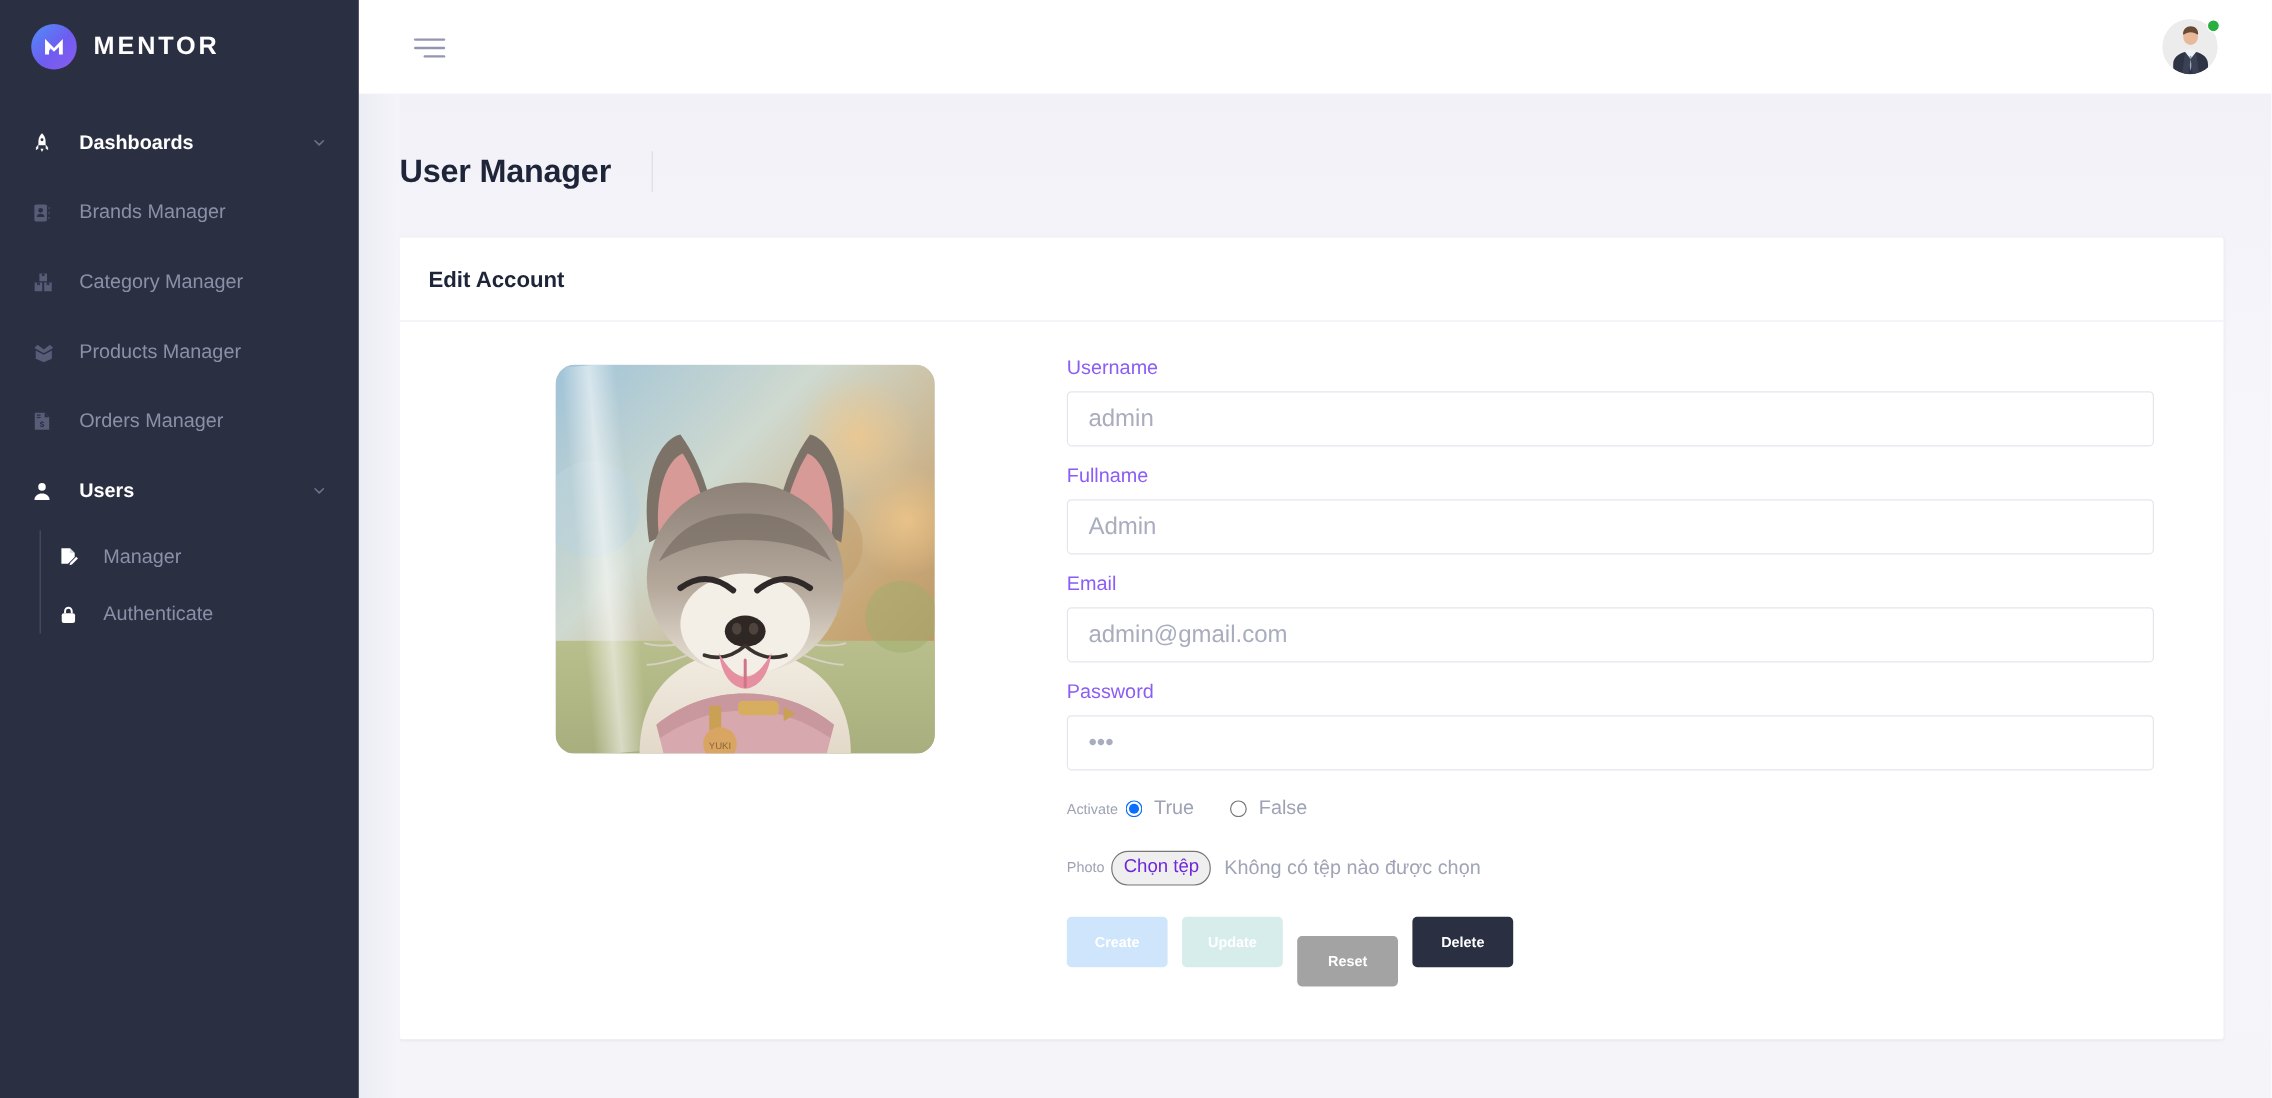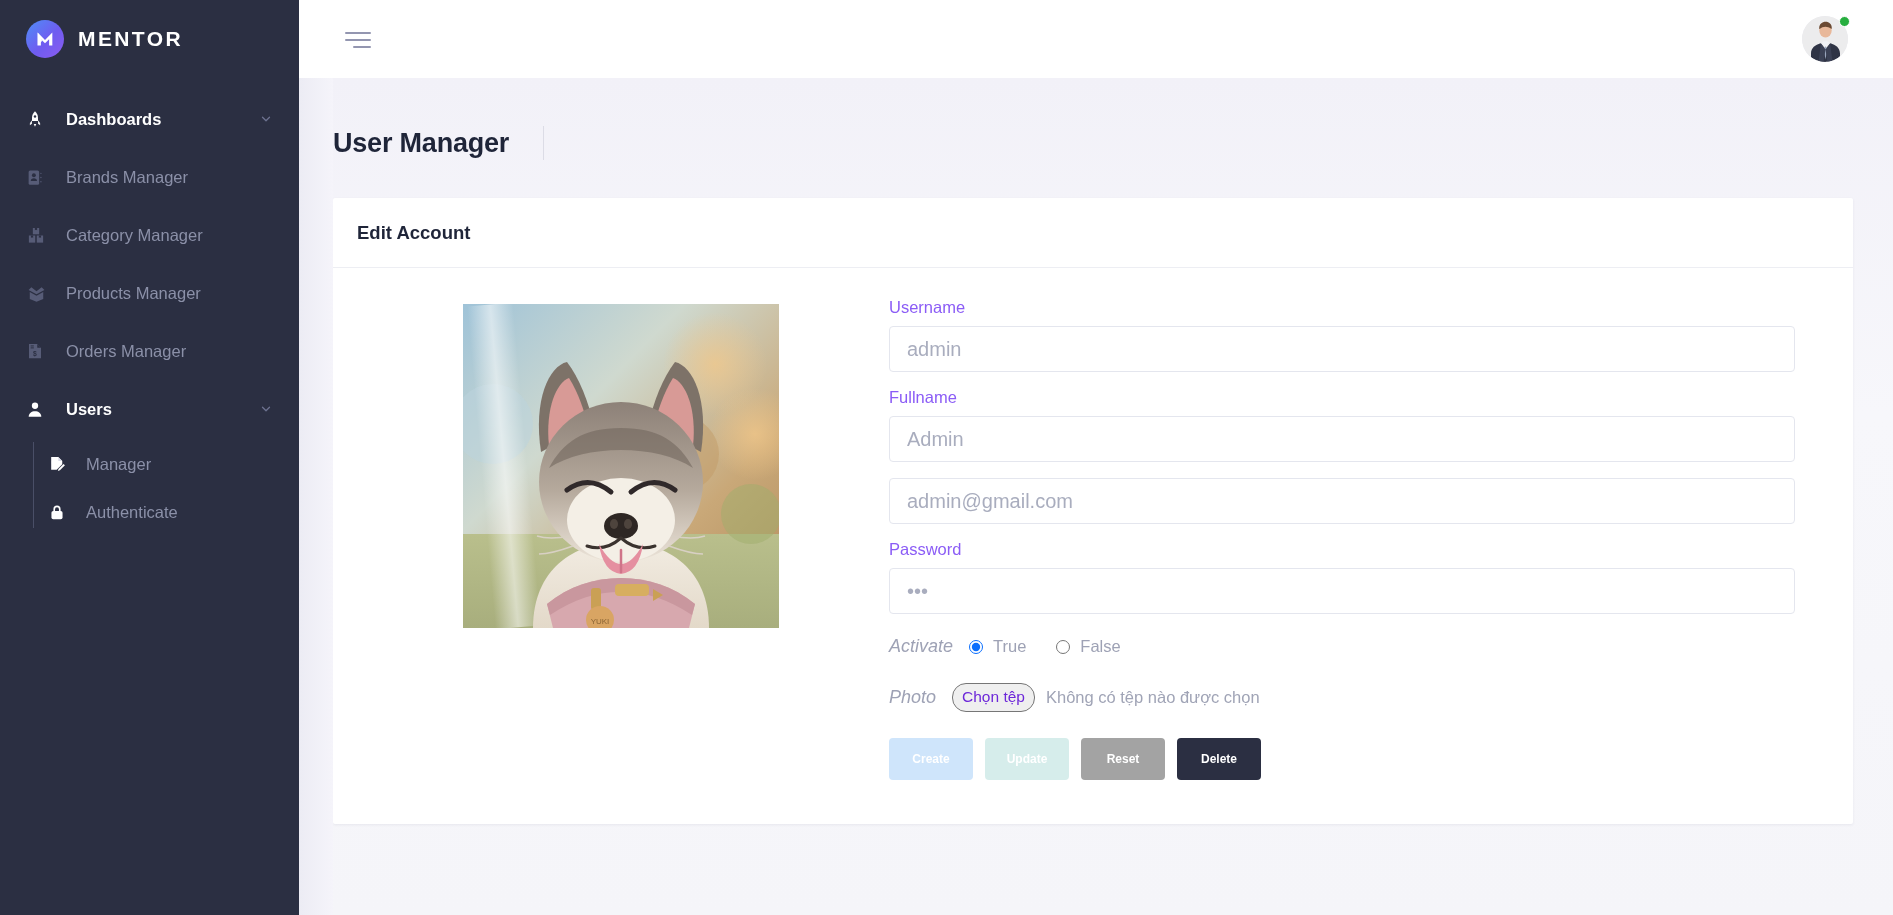--- a/index.html
+++ b/index.html
@@ -237,20 +237,21 @@
     display: flex;
     justify-content: center;
     padding-top: 6px;
   }
   .photo-frame {
     width: 316px;
     height: 324px;
     overflow: hidden;
     background: #cfd6d2;
     position: relative;
+    border-radius: 16px;
   }
   .photo-frame svg { display:block; width: 316px; height: 324px; }
 
   .form-col {
     flex: 1;
     padding-right: 34px;
     padding-left: 4px;
   }
 
   .field { margin-bottom: 16px; }
@@ -274,24 +275,23 @@
   }
   .input::placeholder { color: #a9adbe; }
 
   .row-inline {
     display: flex;
     align-items: center;
     margin-top: 22px;
     margin-bottom: 8px;
   }
   .inline-label {
-    font-size: 18px;
+    font-size: 12px;
     color: #9ea2b5;
-    margin-right: 16px;
-    font-style: italic;
+    margin-right: 6px;
   }
   .radio-group {
     display: flex;
     align-items: center;
     gap: 10px;
     margin-right: 30px;
   }
   .radio-group input[type="radio"] {
     width: 14px; height: 14px;
     margin: 0;
@@ -338,21 +338,21 @@
     border: none;
     border-radius: 4px;
     font-size: 12px;
     font-weight: 700;
     font-family: "Liberation Sans", sans-serif;
     cursor: pointer;
     padding: 0 20px;
   }
   .btn-create { background: #cfe5fb; color: #ffffff; }
   .btn-update { background: #d6edeb; color: #ffffff; }
-  .btn-reset  { background: #a3a3a3; color: #ffffff; }
+  .btn-reset  { background: #a3a3a3; color: #ffffff; margin-top: 16px; }
   .btn-delete { background: #2b2f42; color: #ffffff; }
 </style>
 </head>
 <body>
 
 <div class="app">
 
   <aside class="sidebar">
 
     <div class="brand">
@@ -623,20 +623,21 @@
               <label class="field-label">Username</label>
               <input class="input" type="text" placeholder="admin" style="">
             </div>
 
             <div class="field">
               <label class="field-label">Fullname</label>
               <input class="input" type="text" placeholder="Admin" style="">
             </div>
 
             <div class="field">
+              <label class="field-label">Email</label>
               <input class="input" type="text" placeholder="admin@gmail.com" style="">
             </div>
 
             <div class="field">
               <label class="field-label">Password</label>
               <input class="input" type="text" placeholder="•••" style="">
             </div>
 
             <div class="row-inline">
               <span class="inline-label">Activate</span>

